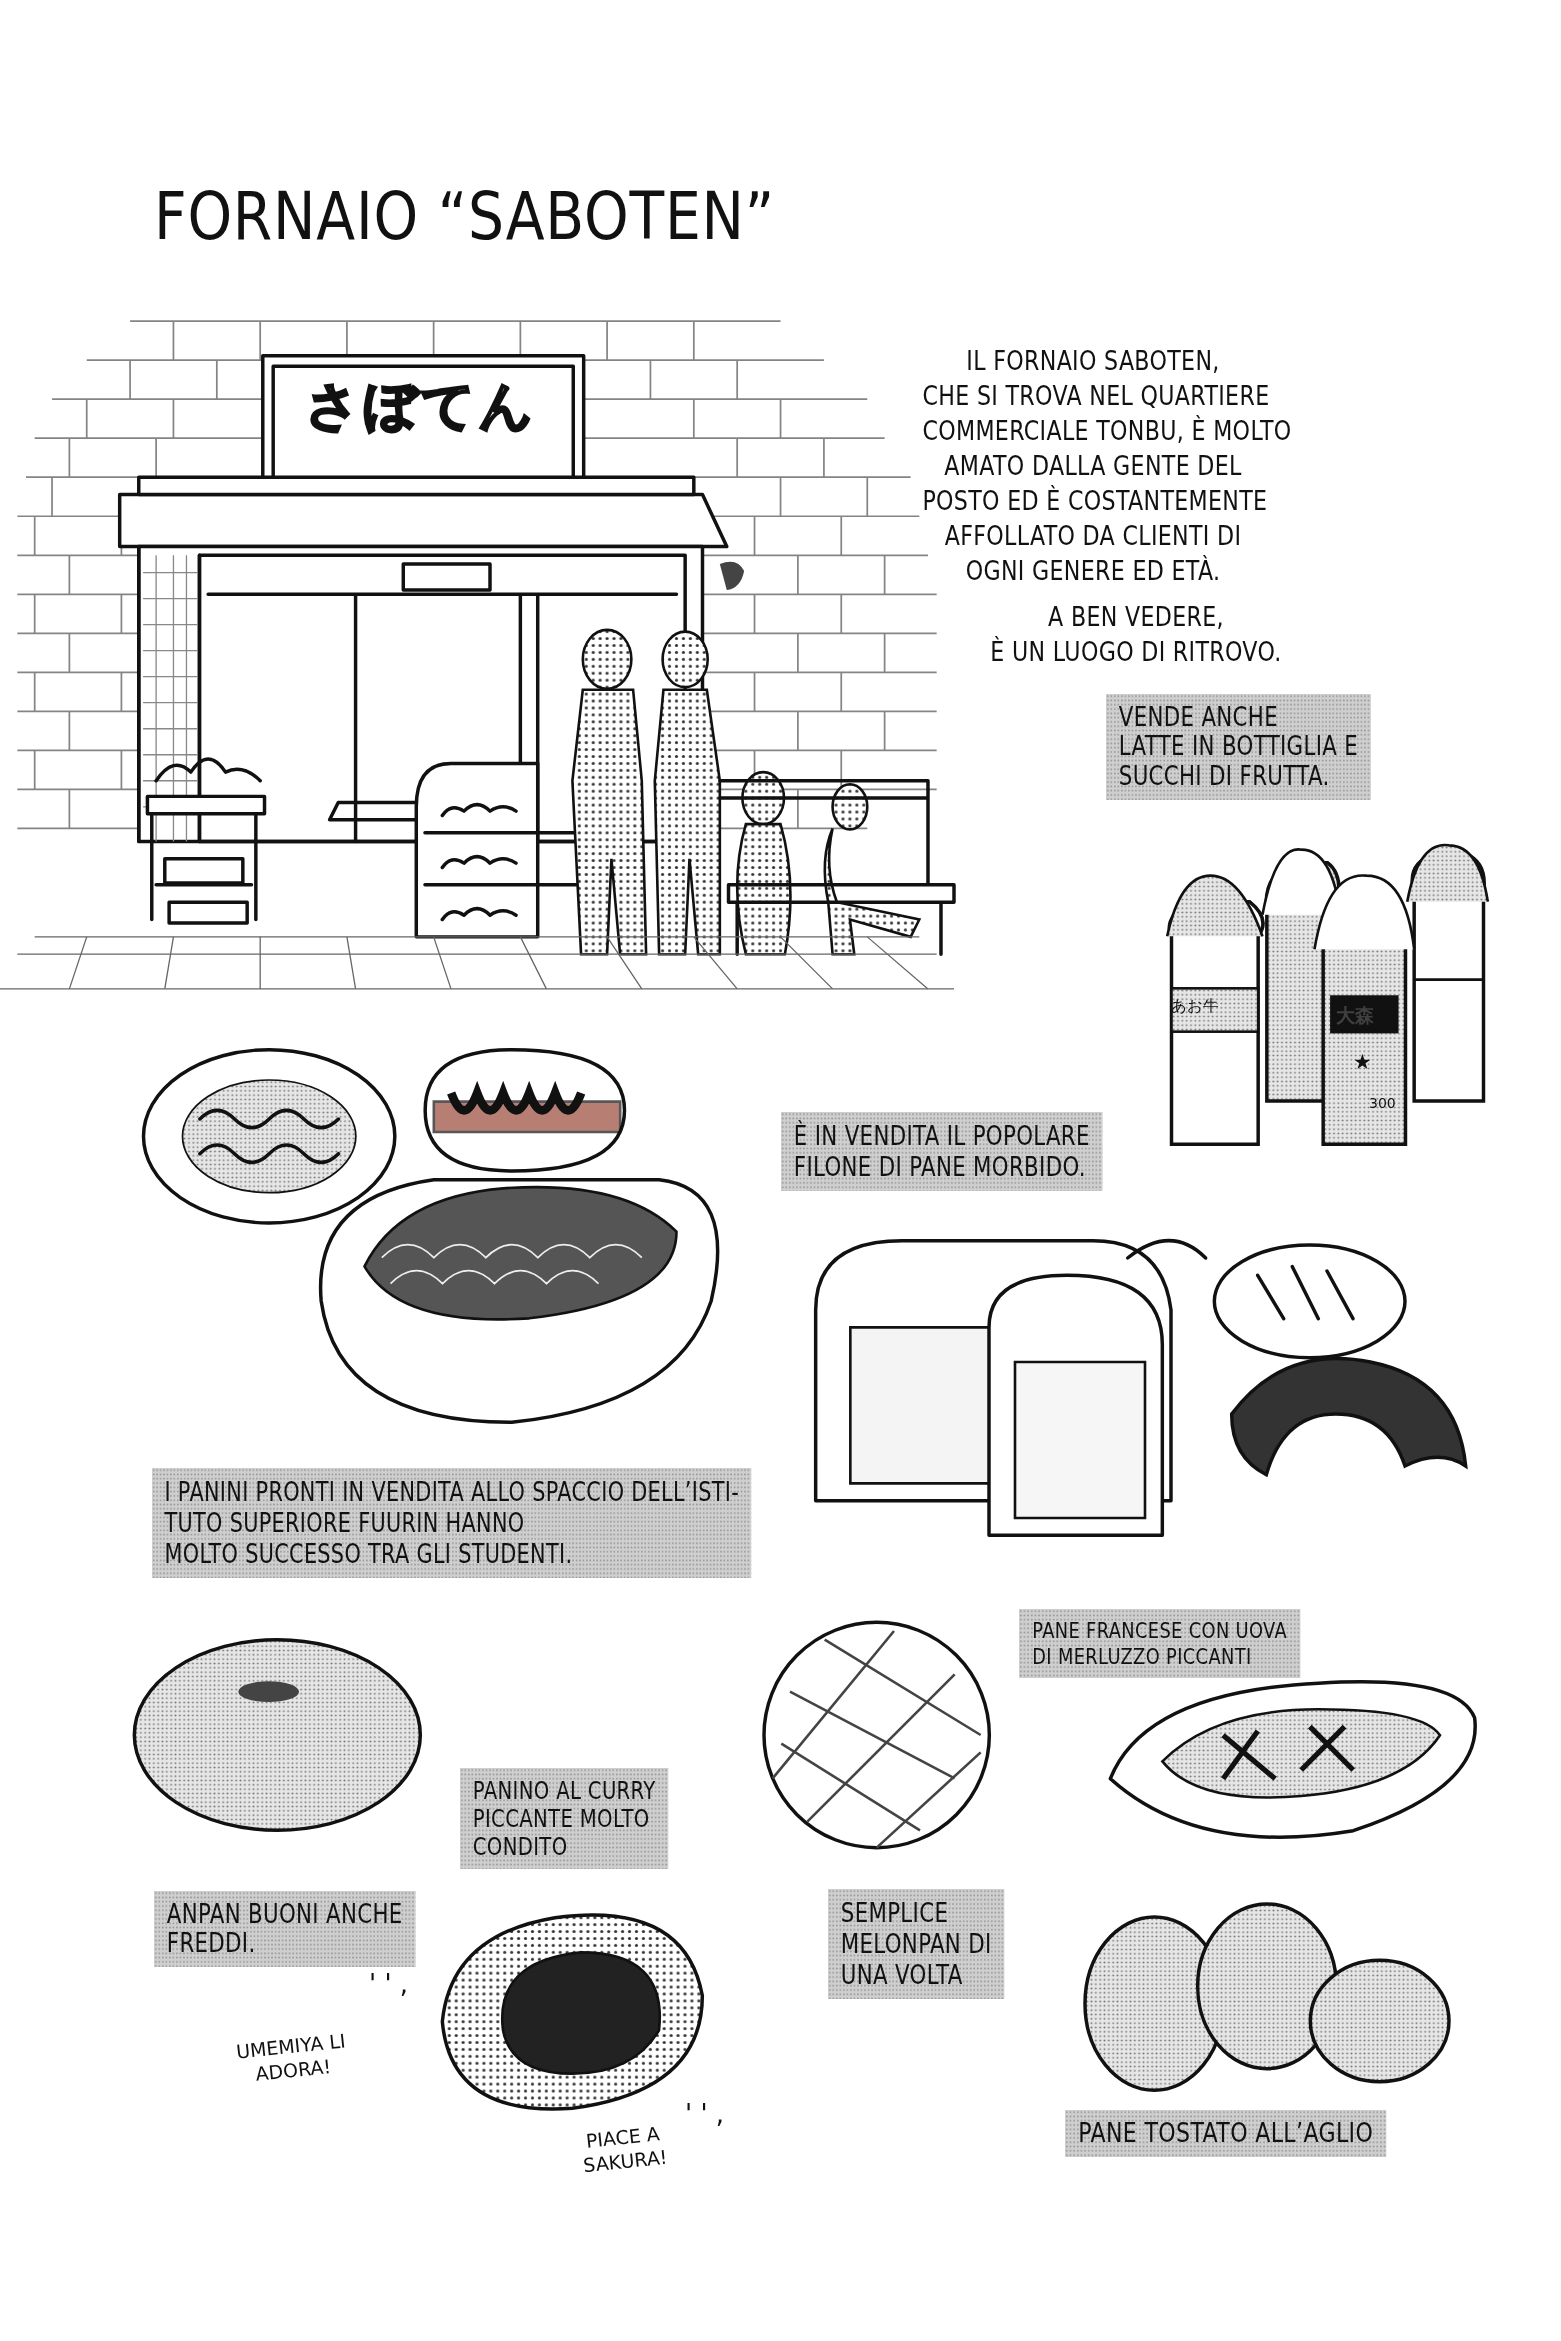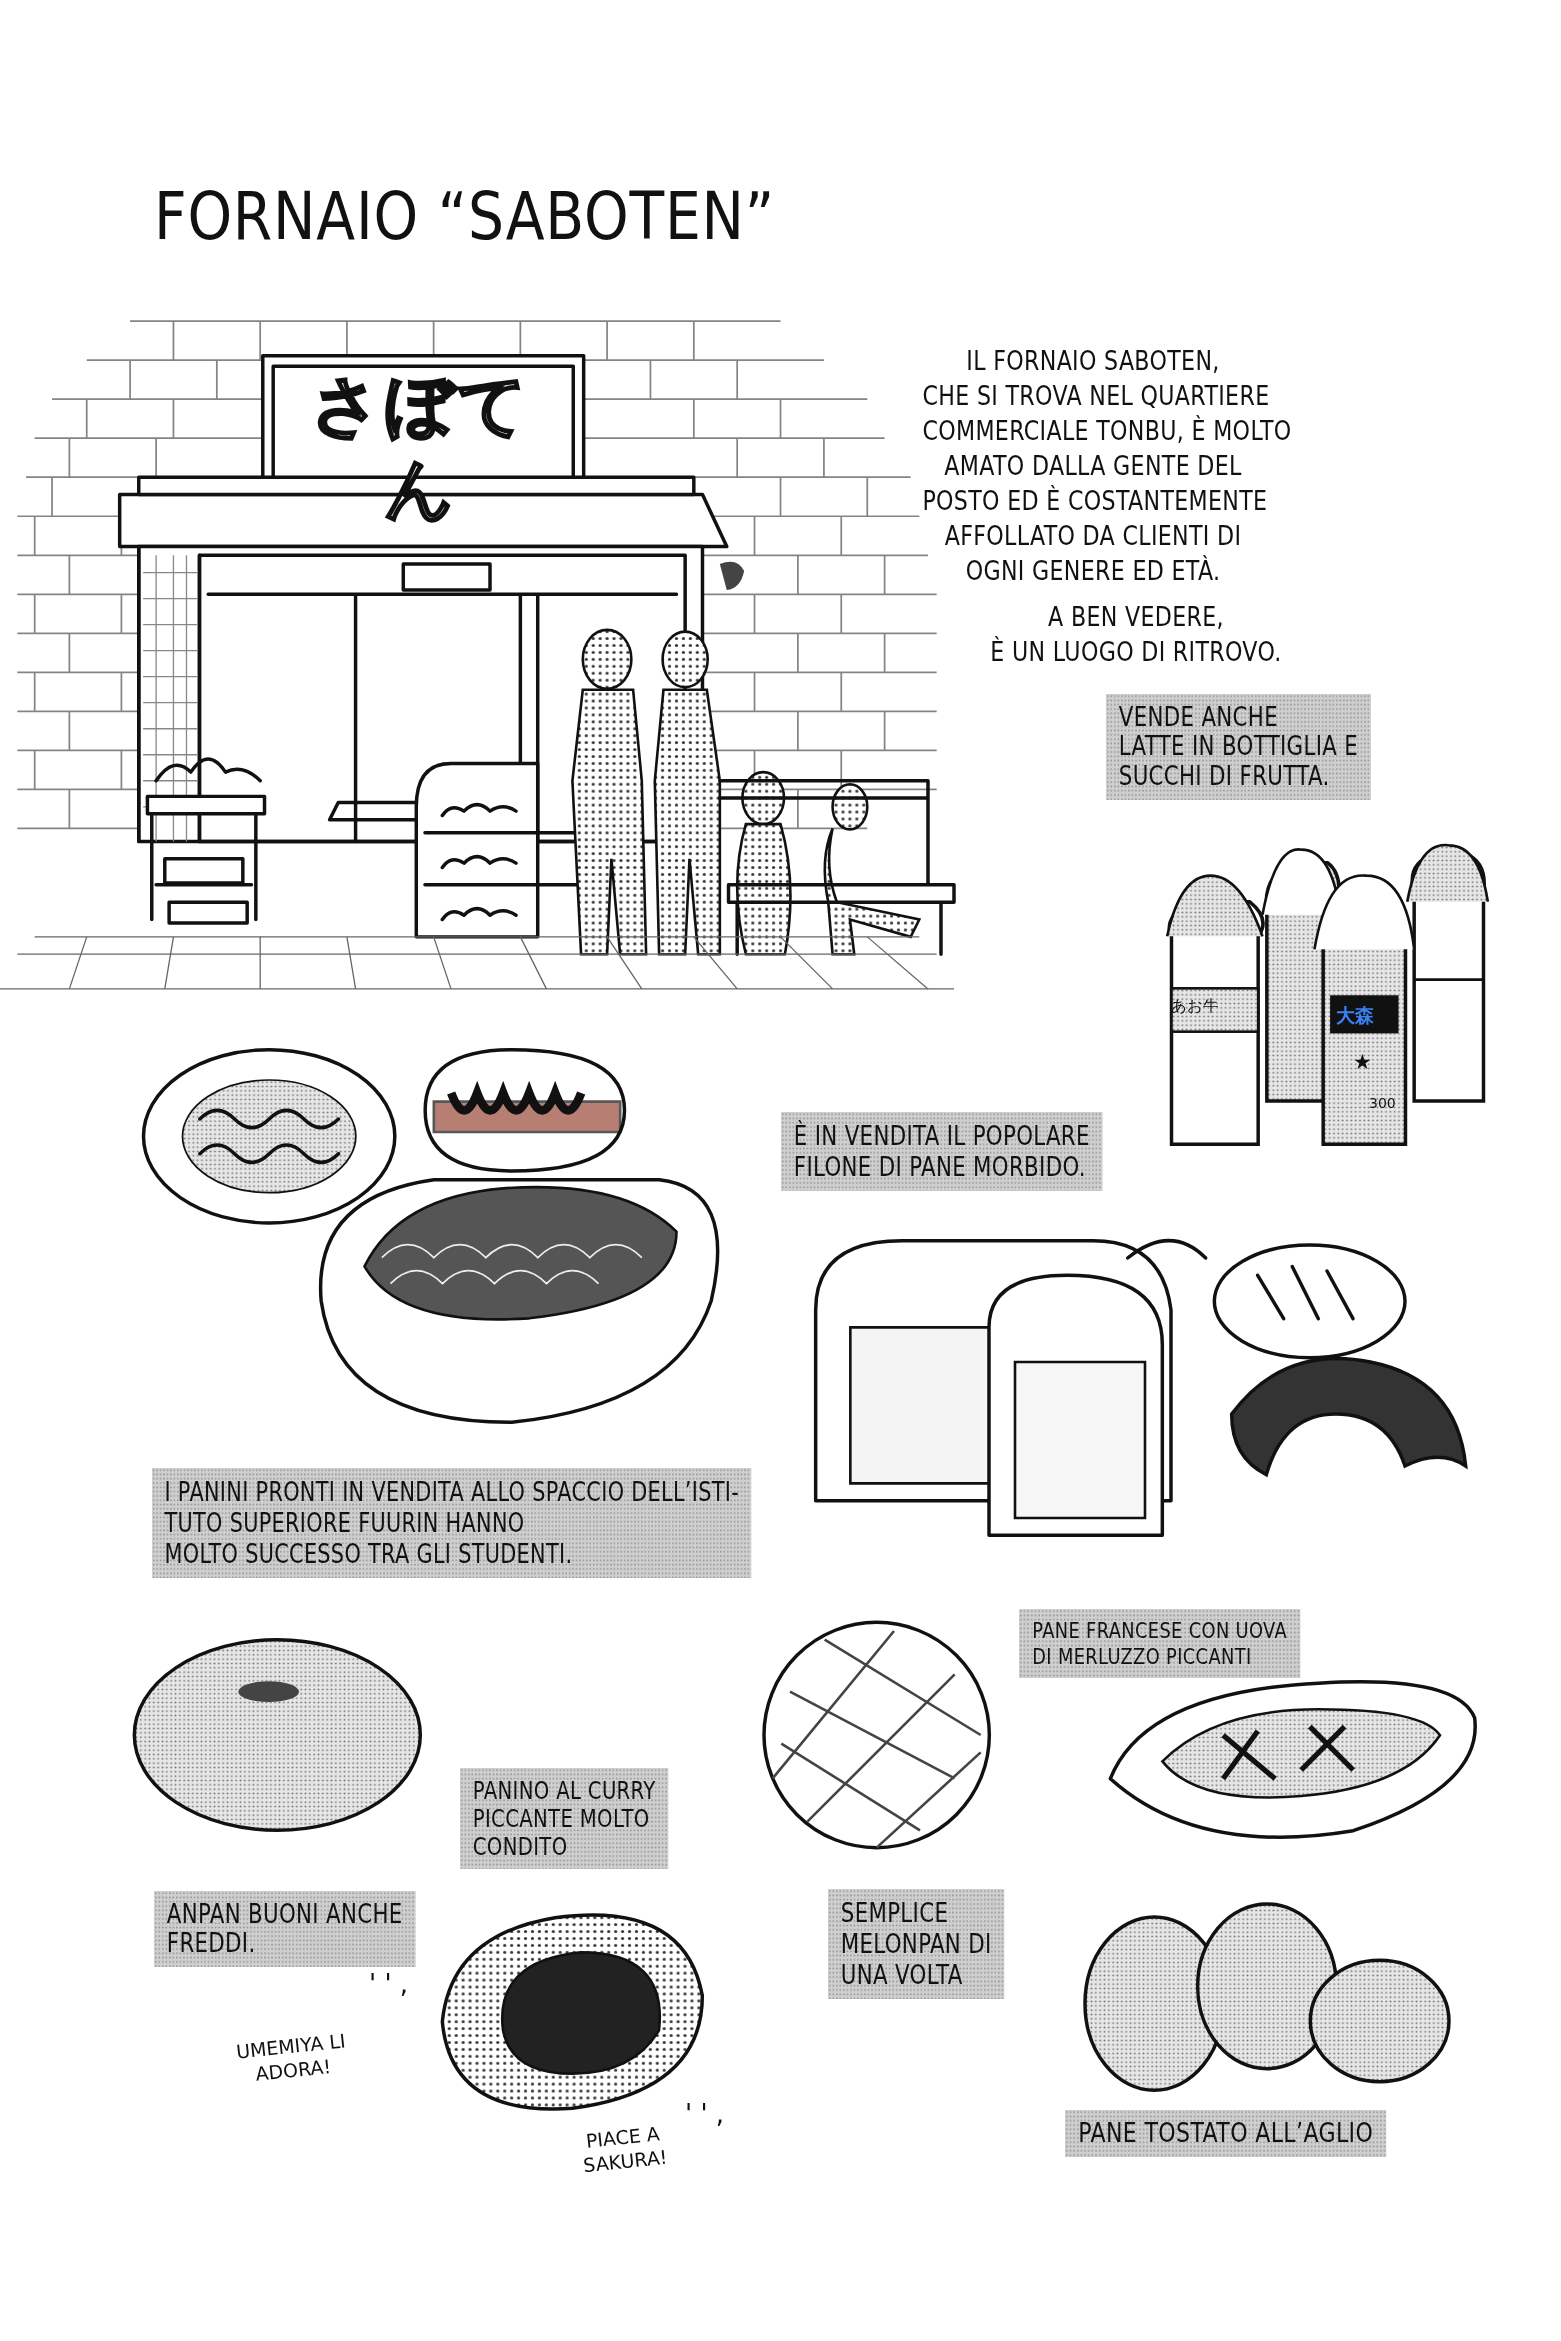--- a/index.html
+++ b/index.html
@@ -103,21 +103,21 @@
     <path d="M960 615 Q950 660 965 700 L1060 720 L1050 740 L980 720 L985 760 H960 L955 700 Q945 650 960 615 Z"></path>
   </g>
 
   <path d="M830 560 H1070 M830 580 H1070 M840 680 H1100 V700 H840 Z M850 700 V760 M1085 700 V760 M1070 560 V680" class="ink" stroke-width="3"></path>
 
   <g stroke="#666" stroke-width="1.5">
     <path d="M20 760 H1080 M0 800 H1100 M40 740 H1060"></path>
     <path d="M100 740 L80 800 M200 740 L190 800 M300 740 L300 800 M400 740 L410 800 M500 740 L520 800 M600 740 L630 800 M700 740 L740 800 M800 740 L850 800 M900 740 L960 800 M1000 740 L1070 800"></path>
   </g>
 </svg>
-<div class="abs" style="left:291px;top:364px;width:260px;font-size:68px;line-height:83px;text-align:center;font-weight:700;color:#fff;-webkit-text-stroke:2.6px #111;letter-spacing:3.5px;">さぼてん</div>
+<div class="abs" style="left:291px;top:364px;width:260px;font-size:53px;line-height:83px;text-align:center;font-weight:700;color:#fff;-webkit-text-stroke:2.6px #111;letter-spacing:3.5px;">さぼてん</div>
 
 <div class="abs narr" style="left:885px;top:343px;width:416px;">IL FORNAIO SABOTEN,
 CHE SI TROVA NEL QUARTIERE
 COMMERCIALE TONBU, È MOLTO
 AMATO DALLA GENTE DEL
 POSTO ED È COSTANTEMENTE
 AFFOLLATO DA CLIENTI DI
 OGNI GENERE ED ETÀ.</div>
 <div class="abs narr" style="left:954px;top:599px;width:364px;">A BEN VEDERE,
 È UN LUOGO DI RITROVO.</div>
@@ -141,21 +141,21 @@
     <path d="M292 70 Q305 0 340 5 Q375 5 385 70" fill="url(#tone)" stroke-width="3"></path>
     <path d="M300 160 H380" stroke-width="3"></path>
   </g>
   <g stroke="#111" stroke-width="4">
     <path d="M195 120 Q185 90 220 70 H270 Q300 90 290 120 V350 H195 Z" fill="url(#tone)"></path>
     <path d="M185 125 Q200 35 245 40 Q290 40 300 125" fill="#fff" stroke-width="3"></path>
     <rect x="205" y="180" width="75" height="40" fill="#111"></rect>
   </g>
 </svg>
 <div class="abs" style="left:1171px;top:996px;font-size:15.6px;color:#111;">あお牛</div>
-<div class="abs" style="left:1336px;top:1003px;font-size:19px;color:#3b82f6;font-weight:700;text-align:center;">大森</div>
+<div class="abs" style="left:1336px;top:1003px;font-size:19px;color:#404040;font-weight:700;text-align:center;">大森</div>
 <div class="abs" style="left:1353px;top:1050px;font-size:21px;">★</div>
 <div class="abs" style="left:1369px;top:1095px;font-size:14px;">300</div>
 
 <div class="abs cap" style="left:781px;top:1112px;font-size:26px;line-height:31px;transform:scaleX(0.82);">È IN VENDITA IL POPOLARE
 FILONE DI PANE MORBIDO.</div>
 
 <svg style="left:139px;top:1041px" width="607" height="416" viewBox="0 0 700 480">
   <g>
     <ellipse cx="150" cy="110" rx="145" ry="100" class="inkf"></ellipse>
     <ellipse cx="150" cy="110" rx="100" ry="65" fill="url(#tone)" stroke="#111" stroke-width="2"></ellipse>

